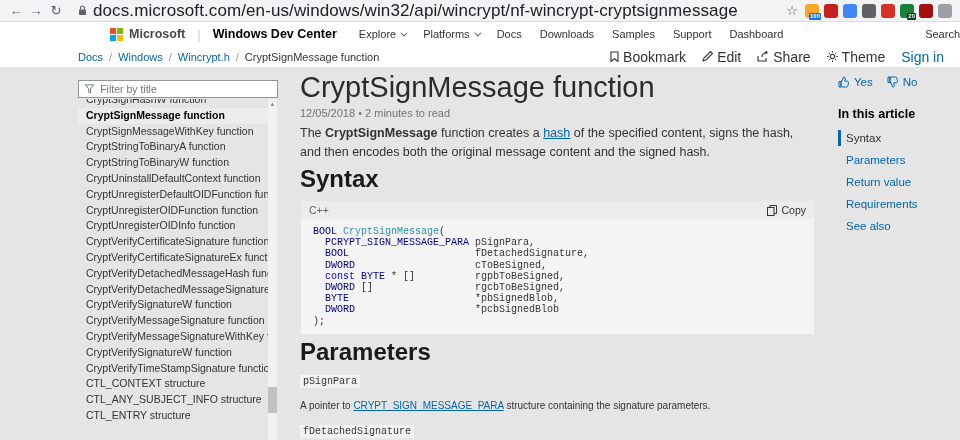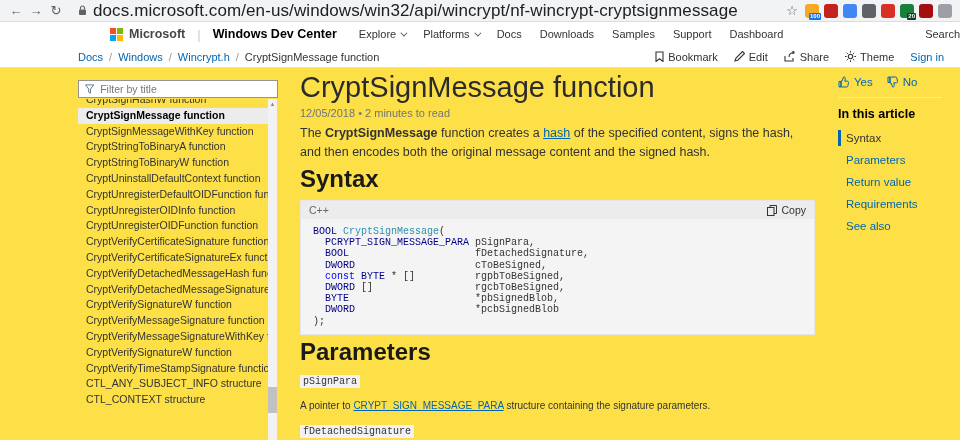--- a/index.html
+++ b/index.html
@@ -34,27 +34,27 @@
   .hdr-search { margin-left:auto; padding-right:16px; display:flex; align-items:center; gap:5px;
     font-size:11px; color:#333; cursor:pointer; }
 
   
   .breadcrumb-bar { position:absolute; left:0; top:46px; width:960px; height:22px; background:#fff;
     border-bottom:1px solid #e1e1e1; display:flex; align-items:center; padding:0 16px 0 78px; }
   .crumbs { display:flex; align-items:center; gap:6px; font-size:11px; }
   .crumbs a { color:#0065b3; text-decoration:none; cursor:pointer; }
   .crumbs .sep { color:#999; }
   .crumbs .current { color:#333; }
-  .page-actions { margin-left:auto; display:flex; align-items:center; gap:16px; font-size:11px; color:#333; }
+  .page-actions { margin-left:auto; display:flex; align-items:center; gap:16px; font-size:14px; color:#333; }
   .action { display:flex; align-items:center; gap:4px; cursor:pointer; }
   .action svg { display:block; }
   .signin { color:#0065b3; cursor:pointer; }
 
   
-  .page { position:absolute; left:0; top:68px; width:960px; height:372px; background:#fde047; }
+  .page { position:absolute; left:0; top:68px; width:960px; height:372px; background:#e5e5e5; }
 
   
   .sidebar { position:absolute; left:78px; top:0; width:202px; height:372px; }
   .filter-box { position:absolute; left:0; top:12px; width:200px; height:18px;
     border:1px solid #949494; background:#fff; display:flex; align-items:center; padding:0 6px; gap:6px; }
   .filter-box input { border:none; outline:none; font-size:10.5px; color:#333; width:100%;
     font-family:inherit; background:transparent; }
   .filter-box input::placeholder { color:#767676; }
   .side-list { position:absolute; left:0; top:31px; width:190px; height:341px; overflow:hidden; }
   .side-list-inner { margin-top:-7px; }
@@ -239,33 +239,34 @@
     </div>
     <div class="side-list">
       <div class="side-list-inner" id="side-list">
           <div class="side-item">CryptSignHashW function</div>
           <div class="side-item selected">CryptSignMessage function</div>
           <div class="side-item">CryptSignMessageWithKey function</div>
           <div class="side-item">CryptStringToBinaryA function</div>
           <div class="side-item">CryptStringToBinaryW function</div>
           <div class="side-item">CryptUninstallDefaultContext function</div>
           <div class="side-item">CryptUnregisterDefaultOIDFunction function</div>
+          <div class="side-item">CryptUnregisterOIDFunction function</div>
           <div class="side-item">CryptUnregisterOIDInfo function</div>
-          <div class="side-item">CryptUnregisterOIDFunction function</div>
           <div class="side-item">CryptVerifyCertificateSignature function</div>
           <div class="side-item">CryptVerifyCertificateSignatureEx function</div>
           <div class="side-item">CryptVerifyDetachedMessageHash function</div>
           <div class="side-item">CryptVerifyDetachedMessageSignature function</div>
           <div class="side-item">CryptVerifySignatureW function</div>
           <div class="side-item">CryptVerifyMessageSignature function</div>
           <div class="side-item">CryptVerifyMessageSignatureWithKey function</div>
           <div class="side-item">CryptVerifySignatureW function</div>
           <div class="side-item">CryptVerifyTimeStampSignature function</div>
+          <div class="side-item">CTL_CONTEXT structure</div>
           <div class="side-item">CTL_ANY_SUBJECT_INFO structure</div>
-          <div class="side-item">CTL_CONTEXT structure</div>
+          <div class="side-item">CTL_ENTRY structure</div>
         </div>
     </div>
     <div class="side-scroll">
       <span class="scroll-up">▲</span>
       <span class="scroll-thumb"></span>
     </div>
   </div>
 
   <div class="main">
     <h1>CryptSignMessage function</h1>

